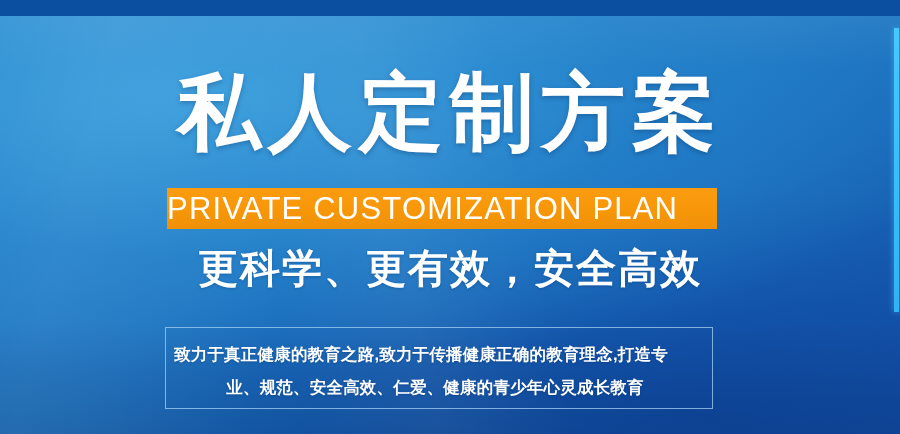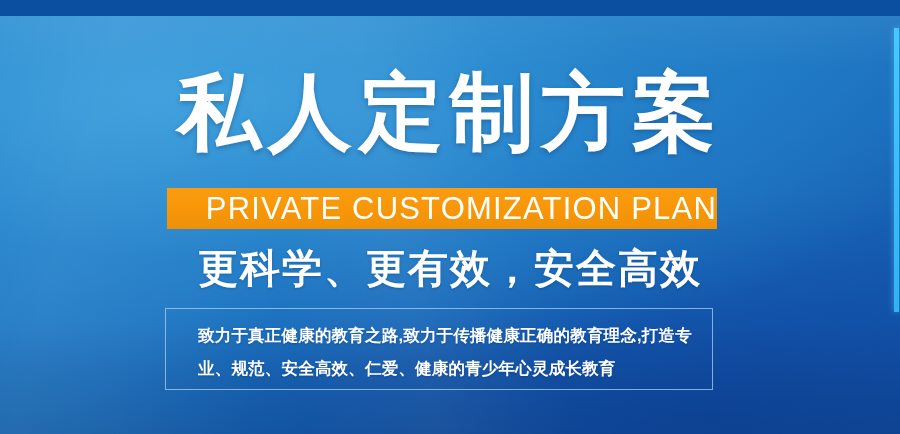--- a/index.html
+++ b/index.html
@@ -85,21 +85,21 @@
 
   .orange-band {
     position: absolute;
     left: 167px;
     top: 172px;
     width: 550px;
     height: 41px;
     background: linear-gradient(180deg, #fb9b10 0%, #f79708 52%, #ef9008 100%);
     display: flex;
     align-items: center;
-    justify-content: flex-end;
+    justify-content: flex-start;
   }
   .orange-band-text {
     color: #ffffff;
     font-size: 31px;
     line-height: 31px;
     font-weight: 400;
     letter-spacing: 1.2px;
     white-space: nowrap;
   }
 
@@ -114,37 +114,37 @@
     line-height: 48px;
     font-weight: 700;
     letter-spacing: 2px;
     text-shadow: 0 1px 3px rgba(0,40,90,0.28);
     white-space: nowrap;
   }
 
   .desc-box {
     position: absolute;
     left: 165px;
-    top: 292px;
+    top: 311px;
     width: 548px;
     height: 82px;
     border: 1px solid rgba(160,205,240,0.78);
     box-sizing: border-box;
-    padding: 10px 16px 0 32px;
+    padding: 10px 16px 0 8px;
   }
   .desc-line {
     color: #ffffff;
     font-size: 16.5px;
     line-height: 33px;
     font-weight: 700;
     letter-spacing: 0.2px;
     white-space: nowrap;
     text-shadow: 0 1px 2px rgba(0,40,90,0.30);
   }
-  .desc-line.indent { text-indent: 0px; }
+  .desc-line.indent { text-indent: 0px; text-align: center; }
 </style>
 </head>
 <body>
 
 <div id="banner">
 
   <div class="sheen-a"></div>
   <div class="sheen-b"></div>
   <div class="vignette"></div>
 

